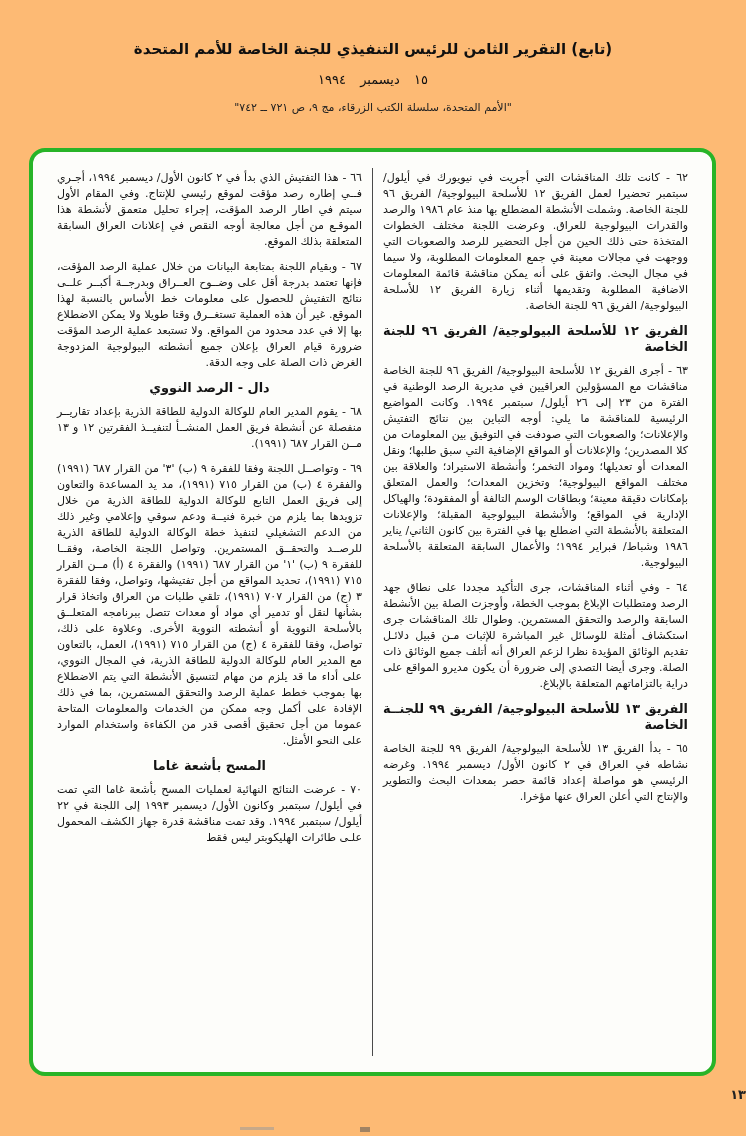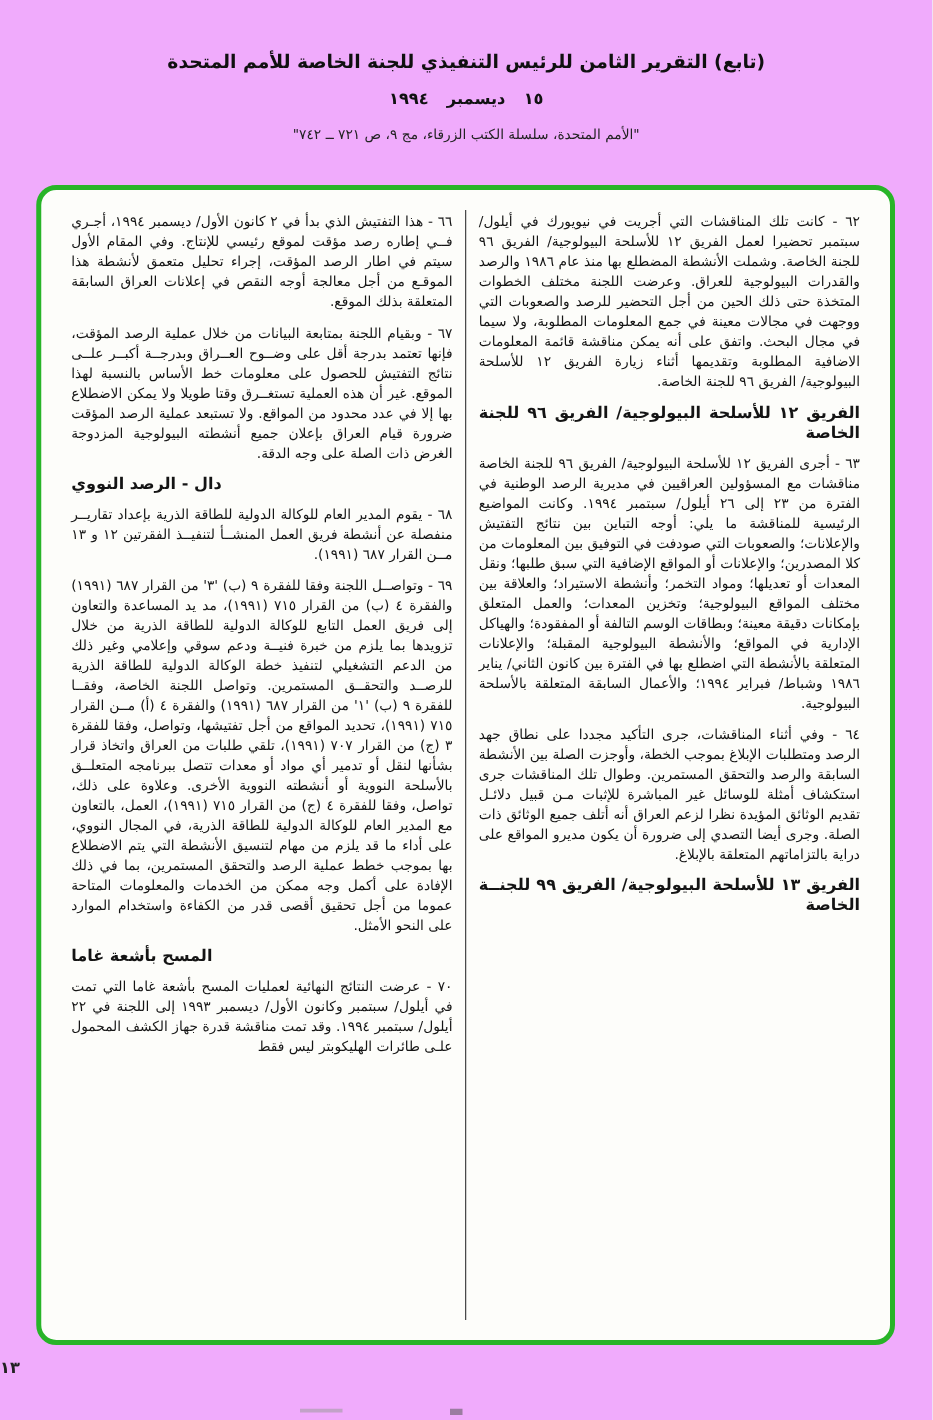--- a/index.html
+++ b/index.html
@@ -6,42 +6,42 @@
   html, body { margin: 0; padding: 0; }
   body {
     background: #e8e8e8;
     font-family: "DejaVu Sans", sans-serif;
   }
   .page {
     position: relative;
     width: 746px;
     height: 1136px;
     margin: 0 auto;
-    background: #f0abfc;
+    background: #fdba74;
     overflow: hidden;
     direction: rtl;
     color: #111;
   }
 
   
   .doc-header {
     position: absolute;
     top: 40px;
     left: 0; right: 0;
     text-align: center;
   }
   .doc-title {
     font-size: 15px;
     font-weight: bold;
     color: #101010;
   }
   .doc-date {
     margin-top: 14px;
     font-size: 13px;
-    font-weight: bold;
+    font-weight: normal;
     word-spacing: 10px;
   }
   .doc-source {
     margin-top: 14px;
     font-size: 11px;
     color: #222;
   }
 
   
   .content-frame {
@@ -76,30 +76,30 @@
   }
   .para {
     margin: 0 0 9px 0;
   }
   .sec-heading {
     font-weight: bold;
     margin: 4px 0 8px 0;
     text-align: justify;
   }
   .sec-heading.centered {
-    text-align: left;
+    text-align: center;
     margin-top: 0;
   }
 
   
   .page-number {
     position: absolute;
     bottom: 34px;
     left: 0; right: 0;
-    text-align: left;
+    text-align: right;
     font-size: 13px;
     font-weight: bold;
     color: #222;
   }
   .scan-artifact {
     position: absolute;
     background: #9a9a9a;
     opacity: 0.55;
   }
   .artifact-1 { left: 240px; bottom: 6px; width: 34px; height: 3px; }
@@ -118,20 +118,21 @@
 
   <div class="content-frame">
     <div class="columns">
 
       <section class="col">
         <p class="para">٦٢ -   كانت تلك المناقشات التي أجريت في نيويورك في أيلول/ سبتمبر تحضيرا لعمل الفريق ١٢ للأسلحة البيولوجية/ الفريق ٩٦ للجنة الخاصة. وشملت الأنشطة المضطلع بها منذ عام ١٩٨٦ والرصد والقدرات البيولوجية للعراق. وعرضت اللجنة مختلف الخطوات المتخذة حتى ذلك الحين من أجل التحضير للرصد والصعوبات التي ووجهت في مجالات معينة في جمع المعلومات المطلوبة، ولا سيما في مجال البحث. واتفق على أنه يمكن مناقشة قائمة المعلومات الاضافية المطلوبة وتقديمها أثناء زيارة الفريق ١٢ للأسلحة البيولوجية/ الفريق ٩٦ للجنة الخاصة.</p>
         <h3 class="sec-heading">الفريق ١٢ للأسلحة البيولوجية/ الفريق ٩٦ للجنة الخاصة</h3>
         <p class="para">٦٣ -   أجرى الفريق ١٢ للأسلحة البيولوجية/ الفريق ٩٦ للجنة الخاصة مناقشات مع المسؤولين العراقيين في مديرية الرصد الوطنية في الفترة من ٢٣ إلى ٢٦ أيلول/ سبتمبر ١٩٩٤. وكانت المواضيع الرئيسية للمناقشة ما يلي: أوجه التباين بين نتائج التفتيش والإعلانات؛ والصعوبات التي صودفت في التوفيق بين المعلومات من كلا المصدرين؛ والإعلانات أو المواقع الإضافية التي سبق طلبها؛ ونقل المعدات أو تعديلها؛ ومواد التخمر؛ وأنشطة الاستيراد؛ والعلاقة بين مختلف المواقع البيولوجية؛ وتخزين المعدات؛ والعمل المتعلق بإمكانات دقيقة معينة؛ وبطاقات الوسم التالفة أو المفقودة؛ والهياكل الإدارية في المواقع؛ والأنشطة البيولوجية المقبلة؛ والإعلانات المتعلقة بالأنشطة التي اضطلع بها في الفترة بين كانون الثاني/ يناير ١٩٨٦ وشباط/ فبراير ١٩٩٤؛ والأعمال السابقة المتعلقة بالأسلحة البيولوجية.</p>
         <p class="para">٦٤ -   وفي أثناء المناقشات، جرى التأكيد مجددا على نطاق جهد الرصد ومتطلبات الإبلاغ بموجب الخطة، وأوجزت الصلة بين الأنشطة السابقة والرصد والتحقق المستمرين. وطوال تلك المناقشات جرى استكشاف أمثلة للوسائل غير المباشرة للإثبات مـن قبيل دلائـل تقديم الوثائق المؤيدة نظرا لزعم العراق أنه أتلف جميع الوثائق ذات الصلة. وجرى أيضا التصدي إلى ضرورة أن يكون مديرو المواقع على دراية بالتزاماتهم المتعلقة بالإبلاغ.</p>
         <h3 class="sec-heading">الفريق ١٣ للأسلحة البيولوجية/ الفريق ٩٩ للجنــة الخاصة</h3>
+        <p class="para">٦٥ -   بدأ الفريق ١٣ للأسلحة البيولوجية/ الفريق ٩٩ للجنة الخاصة نشاطه في العراق في ٢ كانون الأول/ ديسمبر ١٩٩٤. وغرضه الرئيسي هو مواصلة إعداد قائمة حصر بمعدات البحث والتطوير والإنتاج التي أعلن العراق عنها مؤخرا.</p>
       </section>
 
       <div class="col-divider"></div>
 
       <section class="col">
         <p class="para">٦٦ -   هذا التفتيش الذي بدأ في ٢ كانون الأول/ ديسمبر ١٩٩٤، أجـري فــي إطاره رصد مؤقت لموقع رئيسي للإنتاج. وفي المقام الأول سيتم في اطار الرصد المؤقت، إجراء تحليل متعمق لأنشطة هذا الموقـع من أجل معالجة أوجه النقص في إعلانات العراق السابقة المتعلقة بذلك الموقع.</p>
         <p class="para">٦٧ -   وبقيام اللجنة بمتابعة البيانات من خلال عملية الرصد المؤقت، فإنها تعتمد بدرجة أقل على وضــوح العــراق وبدرجــة أكبــر علــى نتائج التفتيش للحصول على معلومات خط الأساس بالنسبة لهذا الموقع. غير أن هذه العملية تستغــرق وقتا طويلا ولا يمكن الاضطلاع بها إلا في عدد محدود من المواقع. ولا تستبعد عملية الرصد المؤقت ضرورة قيام العراق بإعلان جميع أنشطته البيولوجية المزدوجة الغرض ذات الصلة على وجه الدقة.</p>
         <h3 class="sec-heading centered">دال -   الرصد النووي</h3>
         <p class="para">٦٨ -   يقوم المدير العام للوكالة الدولية للطاقة الذرية بإعداد تقاريــر منفصلة عن أنشطة فريق العمل المنشــأ لتنفيــذ الفقرتين ١٢ و ١٣ مــن القرار ٦٨٧ (١٩٩١).</p>
         <p class="para">٦٩ -   وتواصــل اللجنة وفقا للفقرة ٩ (ب) '٣' من القرار ٦٨٧ (١٩٩١) والفقرة ٤ (ب) من القرار ٧١٥ (١٩٩١)، مد يد المساعدة والتعاون إلى فريق العمل التابع للوكالة الدولية للطاقة الذرية من خلال تزويدها بما يلزم من خبرة فنيــة ودعم سوقي وإعلامي وغير ذلك من الدعم التشغيلي لتنفيذ خطة الوكالة الدولية للطاقة الذرية للرصــد والتحقــق المستمرين. وتواصل اللجنة الخاصة، وفقــا للفقرة ٩ (ب) '١' من القرار ٦٨٧ (١٩٩١) والفقرة ٤ (أ) مــن القرار ٧١٥ (١٩٩١)، تحديد المواقع من أجل تفتيشها، وتواصل، وفقا للفقرة ٣ (ج) من القرار ٧٠٧ (١٩٩١)، تلقي طلبات من العراق واتخاذ قرار بشأنها لنقل أو تدمير أي مواد أو معدات تتصل ببرنامجه المتعلــق بالأسلحة النووية أو أنشطته النووية الأخرى. وعلاوة على ذلك، تواصل، وفقا للفقرة ٤ (ج) من القرار ٧١٥ (١٩٩١)، العمل، بالتعاون مع المدير العام للوكالة الدولية للطاقة الذرية، في المجال النووي، على أداء ما قد يلزم من مهام لتنسيق الأنشطة التي يتم الاضطلاع بها بموجب خطط عملية الرصد والتحقق المستمرين، بما في ذلك الإفادة على أكمل وجه ممكن من الخدمات والمعلومات المتاحة عموما من أجل تحقيق أقصى قدر من الكفاءة واستخدام الموارد على النحو الأمثل.</p>

